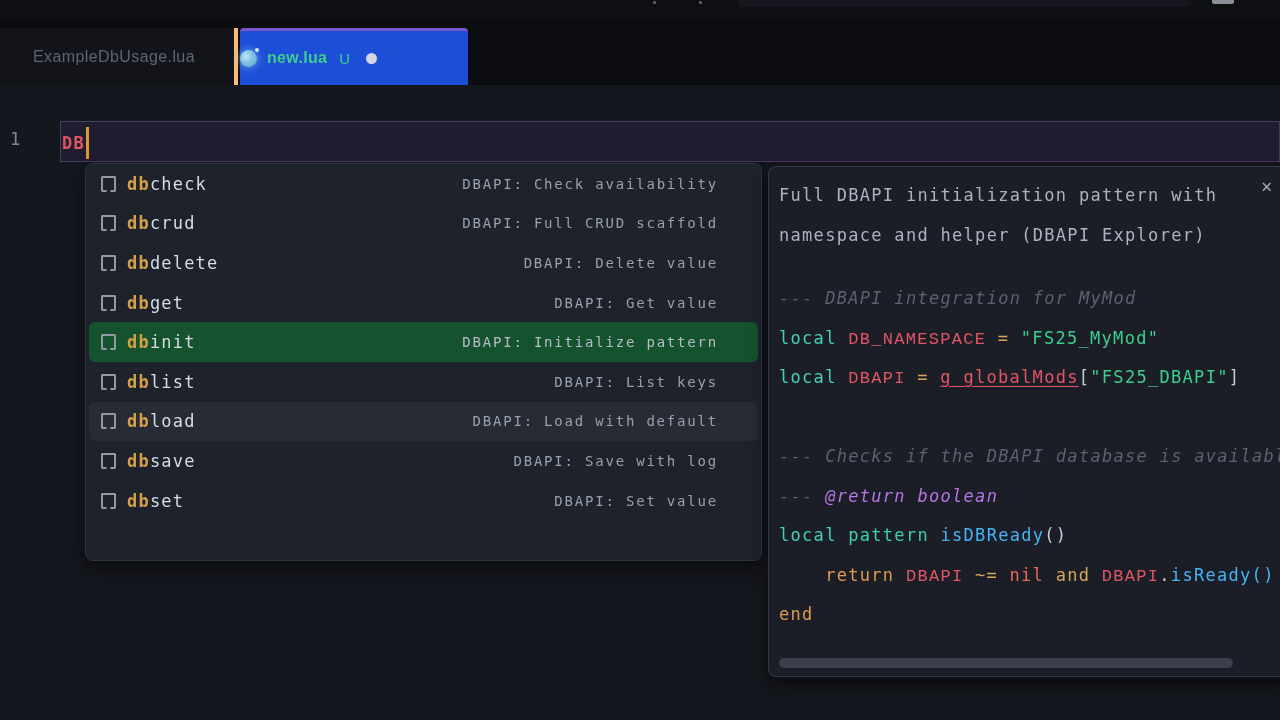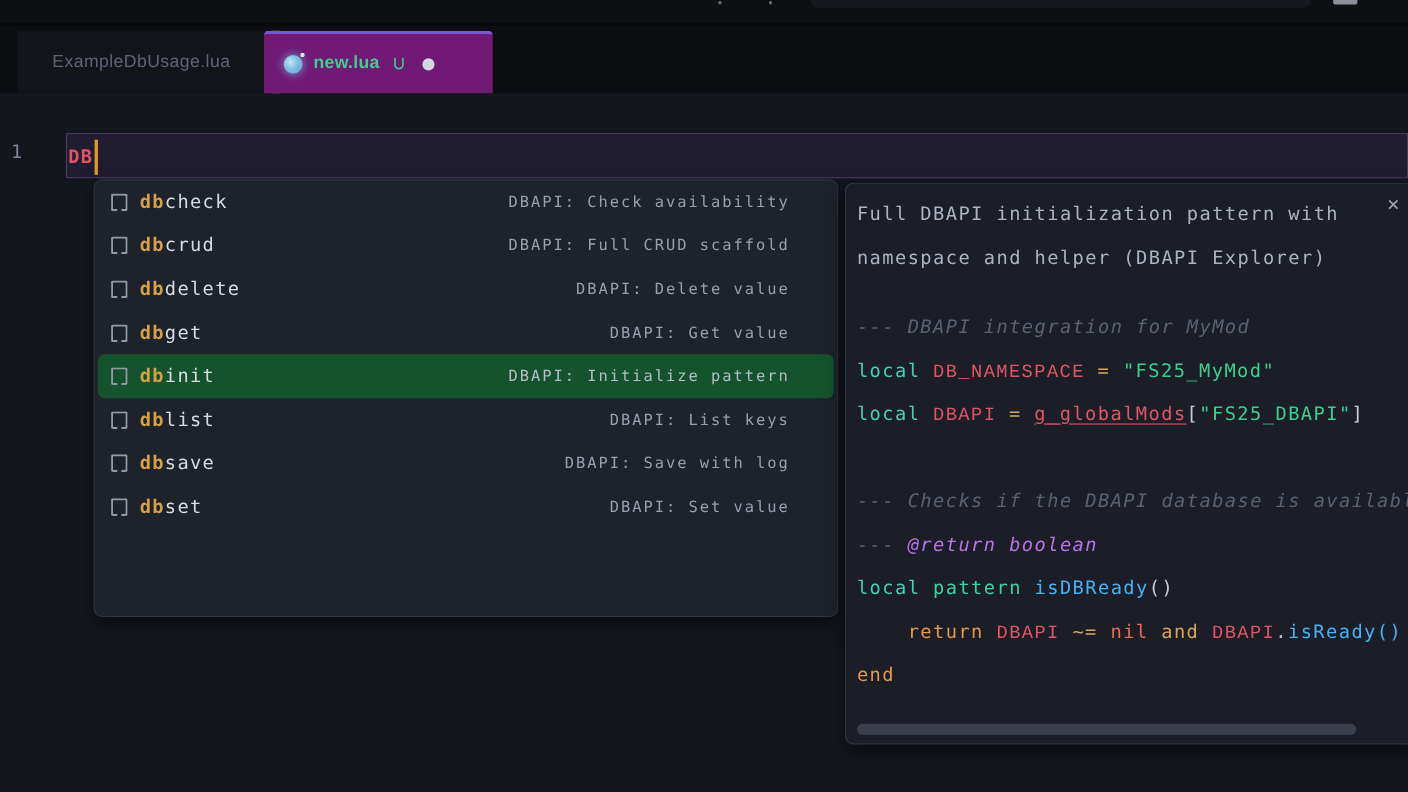--- a/index.html
+++ b/index.html
@@ -12,25 +12,25 @@
               background:#0e0f13; border-bottom:3px solid #08090c; }
   .tb-dot { position:absolute; top:1px; width:3px; height:3px; border-radius:50%; background:#6a6f78; }
   .tb-cmd { position:absolute; top:0; left:737px; width:455px; height:7px;
             background:#17181f; border-radius:0 0 7px 7px; }
   .tb-winctl { position:absolute; top:0; left:1212px; width:22px; height:4px;
                background:#8b9098; border-radius:0 0 2px 2px; }
 
   
   .tabbar { position:absolute; left:0; top:24px; width:1280px; height:61px; background:#0c0d11; }
   .tab { position:absolute; bottom:0; height:57px; display:flex; align-items:center; cursor:pointer; }
-  .tab.inactive { left:16px; width:238px; background:#13141a; border-right:7px solid #fdba74;
+  .tab.inactive { left:0; width:238px; background:#13141a; border-right:4px solid #fdba74;
                   justify-content:center; }
   .tab.inactive .tab-label { color:#5d6474; font-size:16px; letter-spacing:.4px; margin-left:-6px; }
-  .tab.active { left:240px; width:208px; background:#701a75; border-top:3px solid #7a58d0;
-                border-radius:4px 4px 0 0; padding-left:18px; }
+  .tab.active { left:240px; width:228px; background:#1d4ed8; border-top:3px solid #7a58d0;
+                border-radius:4px 4px 0 0; }
   .moon-icon { position:relative; width:17px; height:17px; border-radius:50%;
                background:radial-gradient(circle at 36% 38%, #c2e4f6 0%, #7fc0e2 45%, #5ea6d2 100%);
                box-shadow:0 0 9px rgba(126,193,228,.85); margin-right:10px; flex:none; }
   .moon-dot { position:absolute; top:-2px; right:-2px; width:4px; height:4px; border-radius:50%;
               background:#cfe9f7; }
   .tab.active .tab-label { color:#3ecf8e; font-size:16px; font-weight:bold; letter-spacing:.3px; }
   .git-badge { color:#3ecf8e; font-size:15px; margin-left:12px; }
   .mod-dot { width:11px; height:11px; border-radius:50%; background:#d3d8e0; margin-left:16px; }
 
   
@@ -147,20 +147,25 @@
       <div class="s-row selected">
         <span class="snippet-icon"></span>
         <span class="s-label"><span class="s-match">db</span><span class="s-rest">init</span></span>
         <span class="s-desc">DBAPI: Initialize pattern</span>
       </div>
       <div class="s-row">
         <span class="snippet-icon"></span>
         <span class="s-label"><span class="s-match">db</span><span class="s-rest">list</span></span>
         <span class="s-desc">DBAPI: List keys</span>
       </div>
+      <div class="s-row hover">
+        <span class="snippet-icon"></span>
+        <span class="s-label"><span class="s-match">db</span><span class="s-rest">load</span></span>
+        <span class="s-desc">DBAPI: Load with default</span>
+      </div>
       <div class="s-row">
         <span class="snippet-icon"></span>
         <span class="s-label"><span class="s-match">db</span><span class="s-rest">save</span></span>
         <span class="s-desc">DBAPI: Save with log</span>
       </div>
       <div class="s-row">
         <span class="snippet-icon"></span>
         <span class="s-label"><span class="s-match">db</span><span class="s-rest">set</span></span>
         <span class="s-desc">DBAPI: Set value</span>
       </div>

